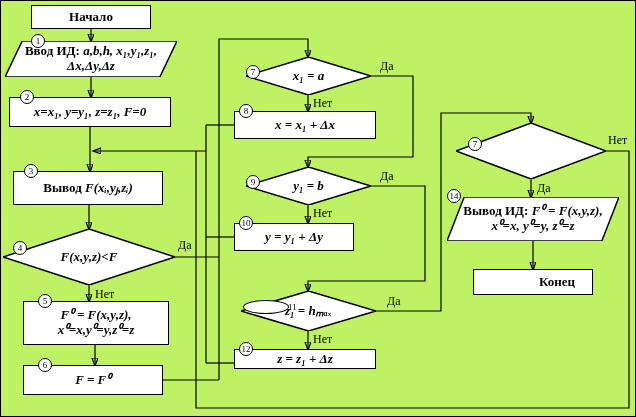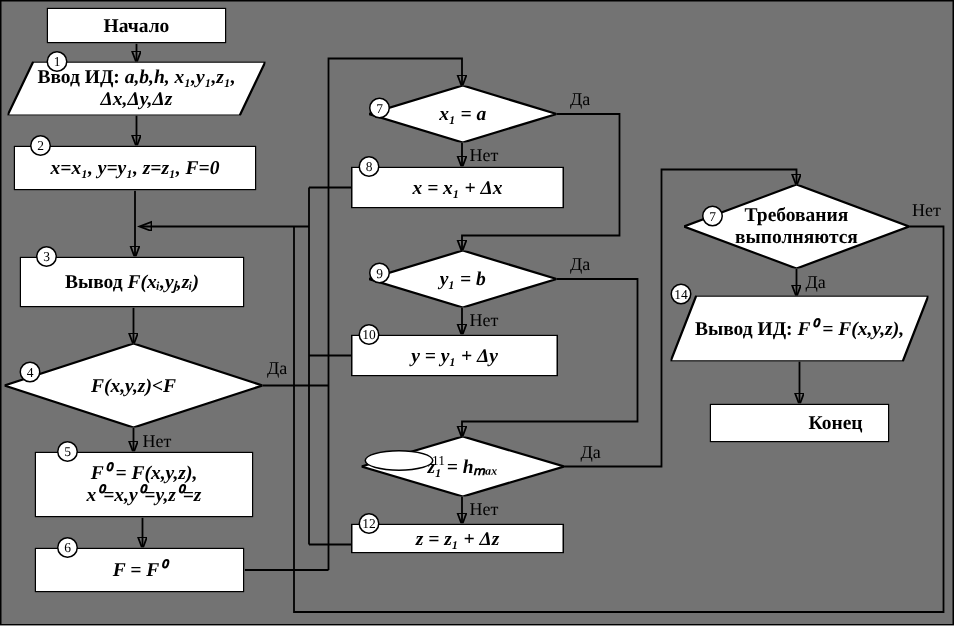--- a/index.html
+++ b/index.html
@@ -1,18 +1,18 @@
 <!DOCTYPE html>
 <html><head>
 <meta charset="utf-8">
 <style>
   * { margin:0; padding:0; box-sizing:border-box; }
   html,body { background:#fff; }
   body { font-family:"Liberation Serif", serif; }
-  .canvas { position:relative; width:636px; height:417px; background:#737373; border:1px solid #000; overflow:hidden; }
+  .canvas { position:relative; width:636px; height:417px; background:#bef264; border:1px solid #000; overflow:hidden; }
   .wires { position:absolute; left:0; top:0; width:636px; height:417px; z-index:1; }
   .wires path { fill:none; stroke:#000; stroke-width:1.2; }
   .node { position:absolute; display:flex; align-items:center; justify-content:center; text-align:center; z-index:2; }
   .rect { background:#fff; border:1.5px solid #000; }
   .shape { position:absolute; left:0; top:0; width:100%; height:100%; }
   .shape polygon { fill:#fff; stroke:#000; stroke-width:1.5; vector-effect:non-scaling-stroke; }
   .txt { position:relative; font-size:13px; font-weight:bold; line-height:1.12; z-index:1; padding:0 4px; }
   .txt.small { font-size:13px; }
   .math { font-style:italic; }
   .num { position:absolute; width:14px; height:14px; border:1px solid #000; border-radius:50%; background:#fff;
@@ -109,21 +109,21 @@
   </div>
 
   <div class="node" style="left:245px;top:166px;width:125px;height:38px;">
     <svg class="shape" viewBox="0 0 100 100" preserveAspectRatio="none">
         <polygon points="50,0 100,50 50,100 0,50"></polygon>
       </svg>
     <span class="num" style="left:0px;top:8px;">9</span>
     <span class="txt math">y₁ = b</span>
   </div>
 
-  <div class="node rect" style="left:233px;top:222px;width:138px;height:28px;justify-content:center;">
+  <div class="node rect" style="left:233px;top:222px;width:120px;height:28px;justify-content:center;">
     <span class="num" style="left:4px;top:-8px;">10</span>
     <span class="txt math">y = y₁ + Δy</span>
   </div>
 
   <div class="node" style="left:240px;top:290px;width:135px;height:40px;">
     <svg class="shape" viewBox="0 0 100 100" preserveAspectRatio="none">
         <polygon points="50,0 100,50 50,100 0,50"></polygon>
       </svg>
     <span class="num" style="left:2px;top:9px;padding-left:44px;">11</span>
     <span class="txt math">z₁ = hₘₐₓ</span>
@@ -132,29 +132,28 @@
   <div class="node rect" style="left:233px;top:348px;width:142px;height:20px;">
     <span class="num" style="left:4px;top:-8px;">12</span>
     <span class="txt math">z = z₁ + Δz</span>
   </div>
 
   <div class="node" style="left:455px;top:122px;width:150px;height:56px;">
     <svg class="shape" viewBox="0 0 100 100" preserveAspectRatio="none">
         <polygon points="50,0 100,50 50,100 0,50"></polygon>
       </svg>
     <span class="num" style="left:12px;top:14px;">7</span>
-    <span class="txt small"><span>Требования</span><br><span>выполняются</span></span>
   </div>
 
   <div class="node" style="left:446px;top:196px;width:172px;height:44px;">
     <svg class="shape" viewBox="0 0 100 100" preserveAspectRatio="none">
         <polygon points="10,0 100,0 90,100 0,100"></polygon>
       </svg>
     <span class="num" style="left:0;top:-8px;">14</span>
-    <span class="txt small"><span>Вывод ИД: </span><span class="math">F⁰ = F(x,y,z),</span><br></span>
+    <span class="txt small"><span>Вывод ИД: </span><span class="math">F⁰ = F(x,y,z),</span><br><span class="math">x⁰=x, y⁰=y, z⁰=z</span></span>
   </div>
 
   <div class="node rect" style="left:472px;top:268px;width:120px;height:26px;padding-left:48px;">
     <span class="txt">Конец</span>
   </div>
 
   <span class="edge-label" style="left:177px;top:237px;">Да</span>
   <span class="edge-label" style="left:94px;top:286px;">Нет</span>
   <span class="edge-label" style="left:379px;top:58px;">Да</span>
   <span class="edge-label" style="left:312px;top:95px;">Нет</span>

